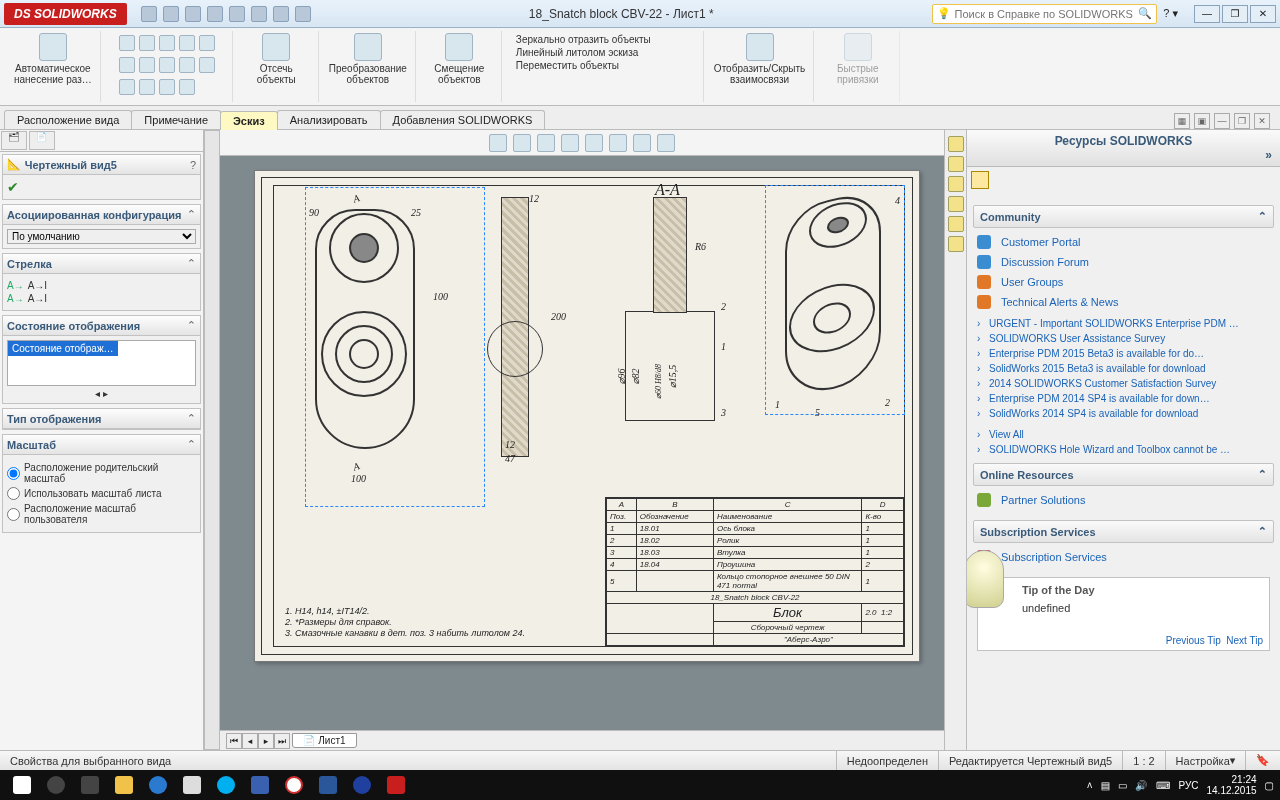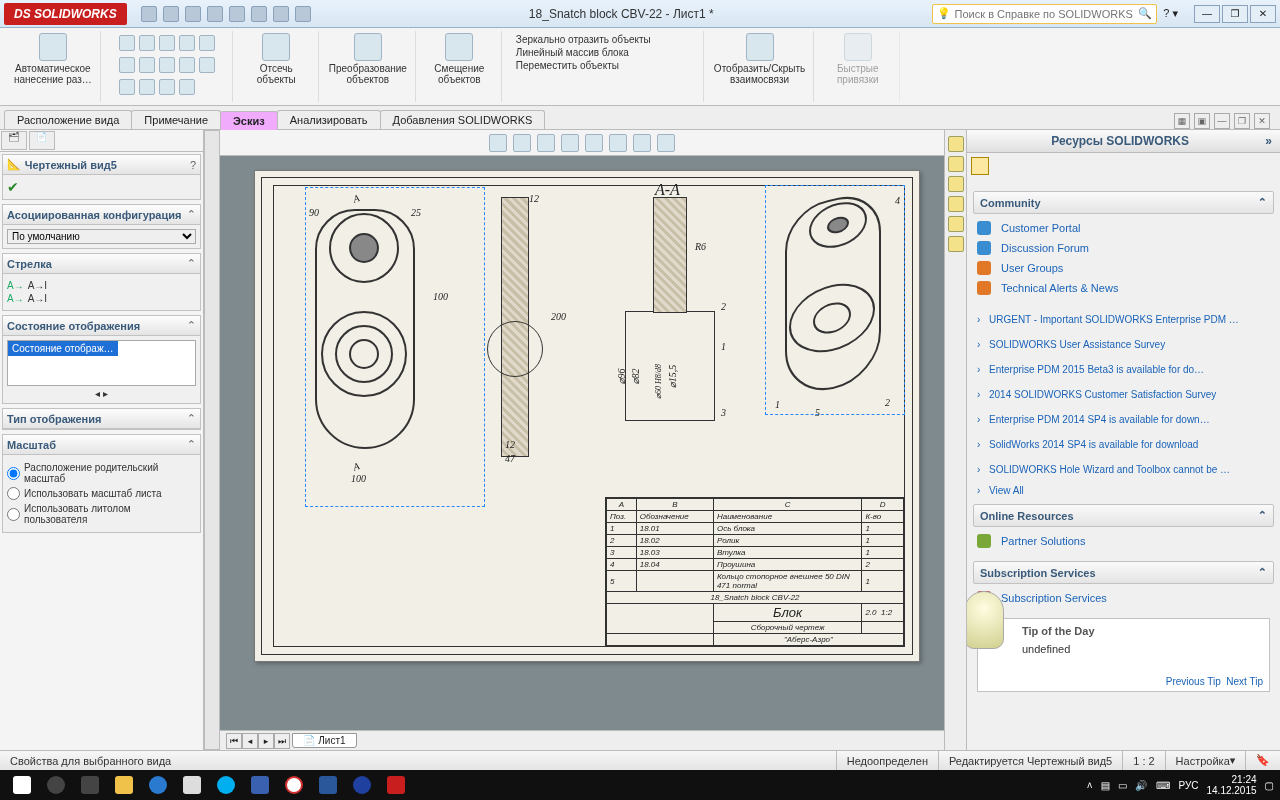--- a/index.html
+++ b/index.html
@@ -22,21 +22,21 @@
 .rgroup.big { min-width:84px;}
 .rico-big { width:28px;height:28px;background:#d8e6ee;border:1px solid #a0b4c4;border-radius:3px;}
 .rlabel { font-size:10px;text-align:center;color:#333;margin-top:2px;line-height:11px;}
 .rgroup .sub .rico-sm{width:16px;height:16px;background:#d8e6ee;border:1px solid #a0b4c4;border-radius:2px;display:inline-block;margin:2px;}
 .ritem { display:flex;align-items:center;gap:4px;font-size:10px;color:#333;padding:1px 0;}
 .rgroup.disabled { opacity:.45;}
 
 
 .tabs { height:24px;background:#eee;border-bottom:1px solid #bbb;display:flex;align-items:flex-end;padding:0 4px;gap:0;}
 .tab { padding:3px 12px;border:1px solid #bbb;border-bottom:none;background:#eee;font-size:11px;border-radius:3px 3px 0 0;margin-right:-1px;}
-.tab.active { background:#f0abfc;font-weight:bold;position:relative;top:1px;}
+.tab.active { background:#fef9c3;font-weight:bold;position:relative;top:1px;}
 .tabs-right { margin-left:auto;display:flex;gap:4px;align-items:center;padding-right:6px;}
 .tabs-right span{width:16px;height:16px;border:1px solid #aaa;background:#eee;display:inline-block;font-size:9px;text-align:center;line-height:14px;color:#666;}
 
 
 .main { display:flex; height:620px; }
 
 
 .leftpanel { width:204px; background:#f4f4f4; border-right:1px solid #bbb; display:flex;flex-direction:column;overflow:hidden;}
 .lp-tabs { height:22px;display:flex;border-bottom:1px solid #bbb;}
 .lp-tabs span{width:26px;border:1px solid #bbb;background:#eee;margin:1px;font-size:9px;text-align:center;}
@@ -77,28 +77,28 @@
 .tblock td{border:1px solid #333;padding:1px 3px;font-size:8px;font-style:italic;}
 .tbl-title{font-size:14px;font-style:italic;text-align:center;}
 .notes { position:absolute;left:30px;bottom:22px;font-family:'Times New Roman',serif;font-style:italic;font-size:9px;line-height:11px;}
 
 
 .rstrip { width:22px;background:#eee;border-left:1px solid #bbb;display:flex;flex-direction:column;align-items:center;gap:4px;padding-top:6px;}
 .rstrip span{width:16px;height:16px;border:1px solid #a0a060;background:#f4e28a;border-radius:2px;}
 
 
 .taskpane { width:314px;background:#f0f0f0;border-left:1px solid #bbb;display:flex;flex-direction:column;}
-.tp-title { background:linear-gradient(#fafafa,#e0e0e0);border-bottom:1px solid #bbb;padding:4px 8px;font-size:12px;color:#3a5a7a;font-weight:bold;text-align:center;display:flex;align-items:center;}
+.tp-title { background:linear-gradient(#fafafa,#e0e0e0);border-bottom:1px solid #bbb;padding:4px 8px;font-size:12px;color:#3a5a7a;font-weight:bold;text-align:center;display:flex;align-items:center;flex-direction:column;}
 .tp-title .chev { margin-left:auto;}
 .tp-body { flex:1;overflow:hidden;padding:4px 6px;}
 .tp-collapsed { background:linear-gradient(#fafafa,#e4e4e4);border:1px solid #c2c2c2;padding:4px 6px;color:#3a5a7a;font-weight:bold;font-size:11px;margin-top:6px;display:flex;align-items:center;border-radius:2px;}
 .tp-links { padding:4px 2px;}
 .tp-links .lnk{display:flex;align-items:center;gap:10px;color:#1a63b8;font-size:11px;padding:3px 2px;cursor:pointer;}
 .tp-links .lnk .ic{width:14px;height:14px;border-radius:3px;}
-.alerts a{display:block;color:#1a63b8;font-size:10px;padding:2px 0 2px 16px;position:relative;text-decoration:none;margin-top:10px;}
+.alerts a{display:block;color:#1a63b8;font-size:10px;padding:2px 0 2px 16px;position:relative;text-decoration:none;}
 .alerts a::before{content:"›";position:absolute;left:4px;color:#1a63b8;}
 .tip-box { border:1px solid #c2c2c2;background:#fff;margin:6px 4px;height:74px;position:relative;padding:6px 8px 4px 44px;font-size:11px;}
 .tip-box .bulb{position:absolute;left:-14px;top:-28px;width:40px;height:58px;border-radius:20px 20px 10px 10px;background:radial-gradient(circle at 50% 30%,#fffde0,#d0d090);border:1px solid #aaa;}
 .tip-box .tip-title{font-weight:bold;color:#555;}
 .tip-box .tip-nav{position:absolute;right:6px;bottom:4px;font-size:10px;color:#1a63b8;}
 
 
 .app-status { height:20px;background:linear-gradient(#f7f7f7,#e4e4e4);border-top:1px solid #bbb;display:flex;align-items:center;font-size:11px;color:#333;}
 .app-status .cell{padding:0 10px;border-left:1px solid #bbb;height:100%;display:flex;align-items:center;}
 .bot-tabs { height:20px;background:#eee;border-top:1px solid #bbb;display:flex;align-items:center;padding-left:6px;gap:2px;}
@@ -169,21 +169,21 @@
     <div class="rlabel" style="white-space:pre-line">Смещение
 объектов</div>
   </div>
   <div class="rgroup" style="width:200px;align-items:flex-start;">
     <div class="ritem">
         <span class="rico-sm"></span>
         <span>Зеркально отразить объекты</span>
       </div>
     <div class="ritem">
         <span class="rico-sm"></span>
-        <span>Линейный массив блока</span>
+        <span>Линейный литолом эскиза</span>
       </div>
     <div class="ritem">
         <span class="rico-sm"></span>
         <span>Переместить объекты</span>
       </div>
   </div>
   <div class="rgroup big">
     <div class="rico-big"></div>
     <div class="rlabel" style="white-space:pre-line">Отобразить/Скрыть
 взаимосвязи</div>
@@ -280,21 +280,21 @@
         <label class="radio-row">
             <input type="radio" name="sc" checked="" style="">
             <span>Расположение родительский масштаб</span>
           </label>
         <label class="radio-row">
             <input type="radio" name="sc" style="">
             <span>Использовать масштаб листа</span>
           </label>
         <label class="radio-row">
             <input type="radio" name="sc" style="">
-            <span>Использовать литолом пользователя</span>
+            <span>Расположение масштаб пользователя</span>
           </label>
       </div>
     </div>
   </div>
   <div class="vscroll"></div>
 
   <div class="canvas-wrap">
     <div class="view-toolbar">
       <span></span>
         <span></span>
@@ -352,20 +352,25 @@
         <div class="circ" style="left:30px;top:4px;width:58px;height:44px;transform:skewY(-12deg)"></div>
         <div class="circ" style="left:48px;top:18px;width:22px;height:16px;transform:skewY(-12deg);background:#888"></div>
         <div class="circ" style="left:10px;top:86px;width:86px;height:66px;transform:skewY(-12deg)"></div>
         <div class="circ" style="left:34px;top:104px;width:38px;height:30px;transform:skewY(-12deg)"></div>
         <div style="position:absolute;left:6px;top:0;width:96px;height:190px;border:2px solid #333;border-radius:48px 48px 54px 54px;transform:skewY(-12deg)"></div>
       </div>
       <div class="dim-txt" style="left:520px;top:228px">1</div>
       <div class="dim-txt" style="left:560px;top:236px">5</div>
       <div class="dim-txt" style="left:630px;top:226px">2</div>
 
+      <div class="notes">
+        <div>1.   H14, h14, ±IT14/2.</div>
+        <div>2.   *Размеры для справок.</div>
+        <div>3.   Смазочные канавки в дет. поз. 3 набить литолом 24.</div>
+      </div>
 
       <div class="tblock">
         <table>
           <tbody>
               <tr>
                 <td style="width:10%;text-align:center">A</td>
                 <td style="width:26%;text-align:center">B</td>
                 <td style="width:50%;text-align:center">C</td>
                 <td style="width:14%;text-align:center">D</td>
               </tr>
@@ -467,25 +472,26 @@
           </div>
         <div class="lnk">
             <span class="ic" style="background:#e07828"></span>
             <span>Technical Alerts &amp; News</span>
           </div>
       </div>
       <div class="alerts">
         <a>URGENT - Important SOLIDWORKS Enterprise PDM …</a>
         <a>SOLIDWORKS User Assistance Survey</a>
         <a>Enterprise PDM 2015 Beta3 is available for do…</a>
+        <a>SolidWorks 2015 Beta3 is available for download</a>
         <a>2014 SOLIDWORKS Customer Satisfaction Survey</a>
         <a>Enterprise PDM 2014 SP4 is available for down…</a>
         <a>SolidWorks 2014 SP4 is available for download</a>
+        <a style="margin-top:6px">View All</a>
         <a>SOLIDWORKS Hole Wizard and Toolbox cannot be …</a>
-        <a style="margin-top:6px">View All</a>
       </div>
 
       <div class="tp-collapsed">
           <span>Online Resources</span>
           <span class="chev" style="margin-left:auto">⌃</span>
         </div>
       <div class="tp-links">
           <div class="lnk">
             <span class="ic" style="background:#7aa838"></span>
             <span>Partner Solutions</span>

